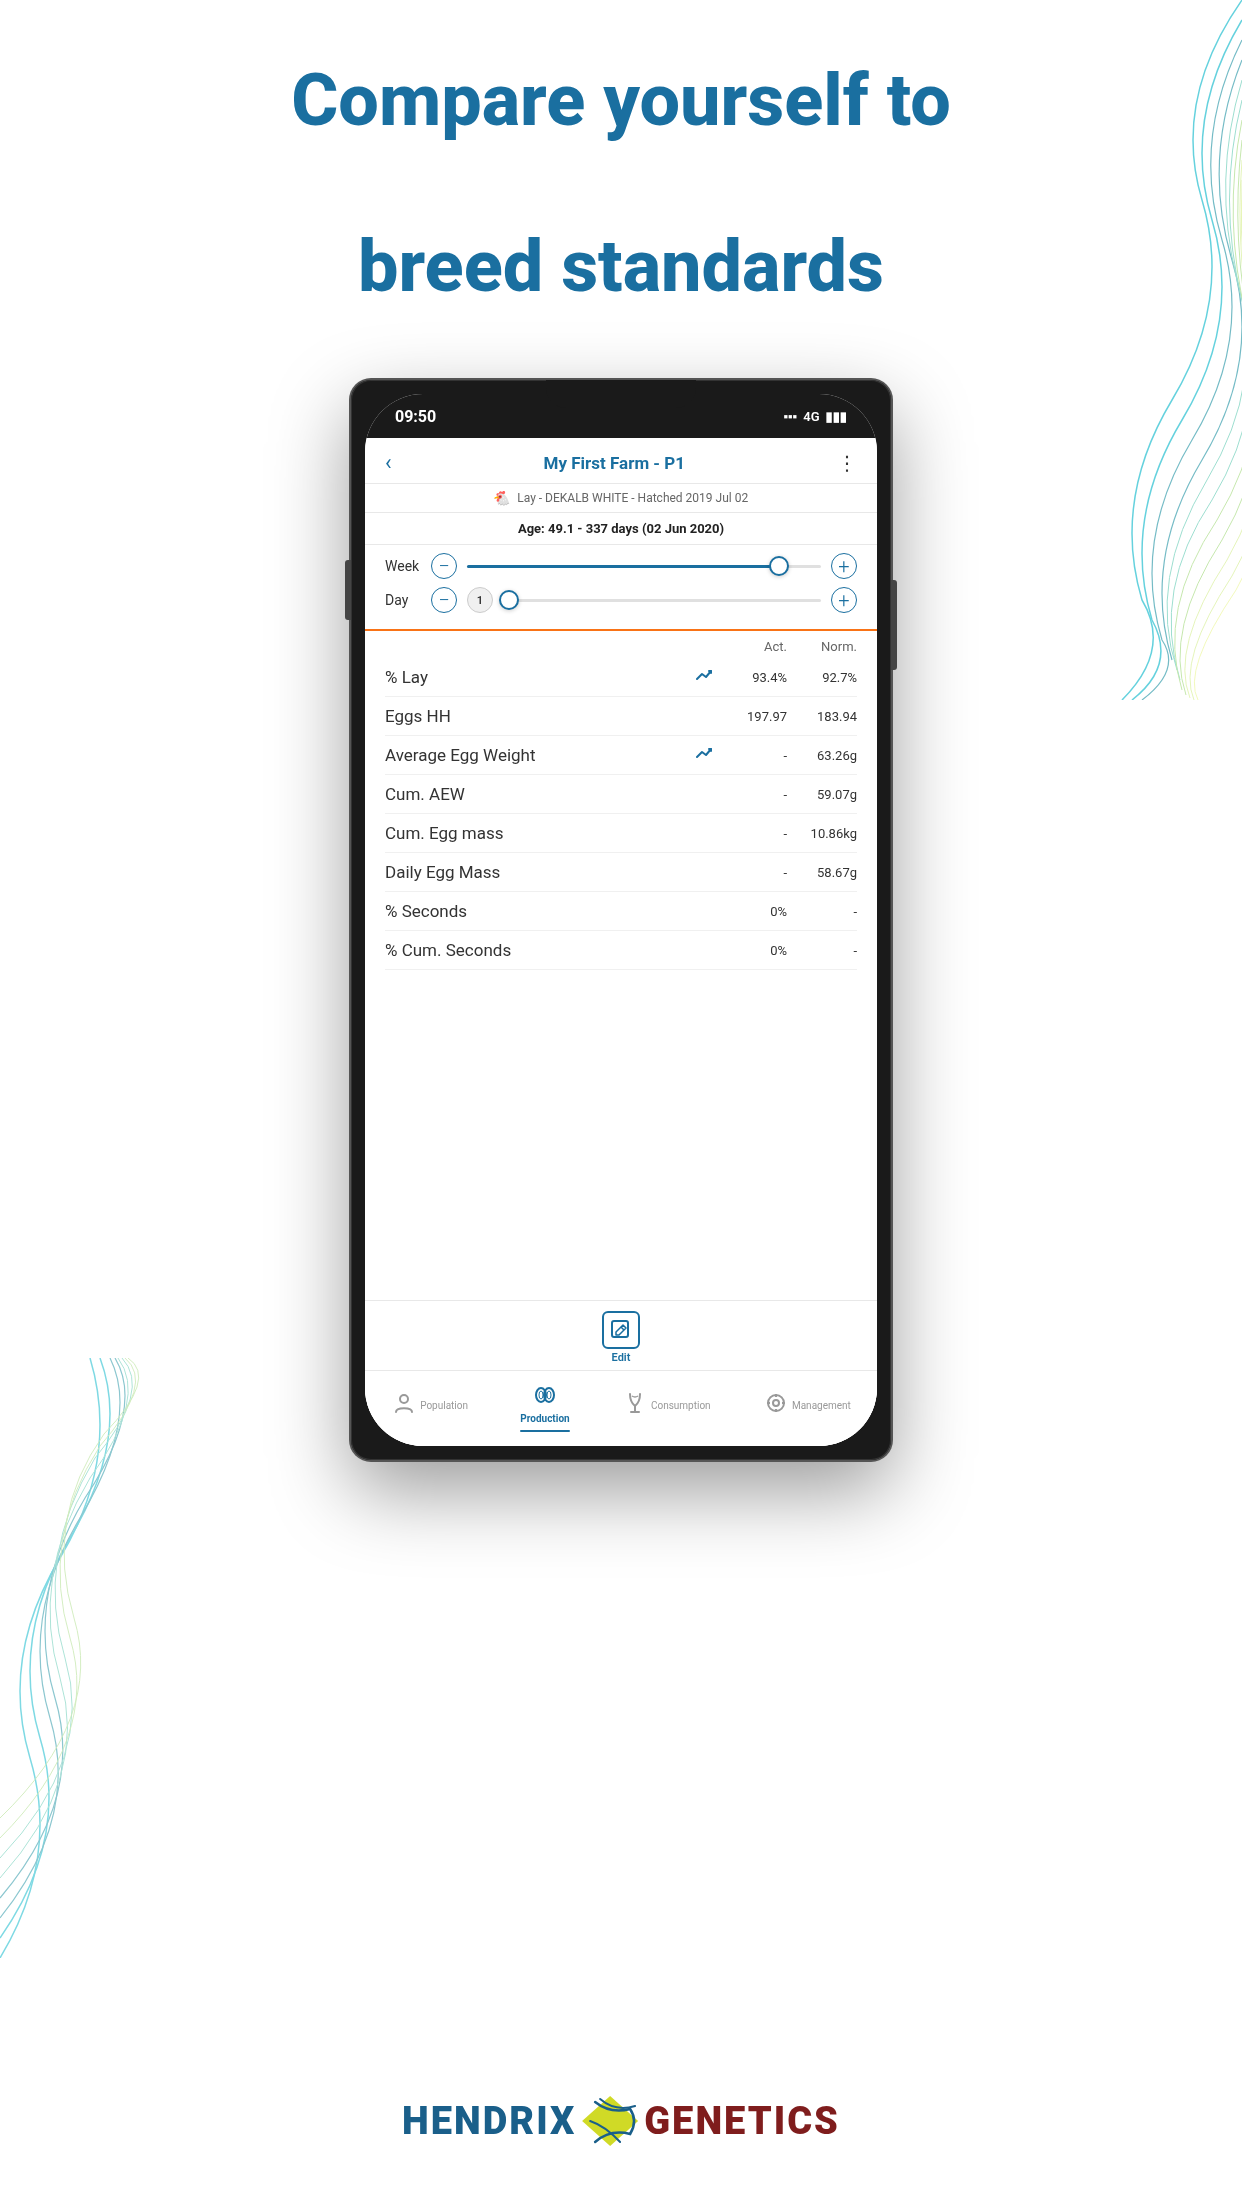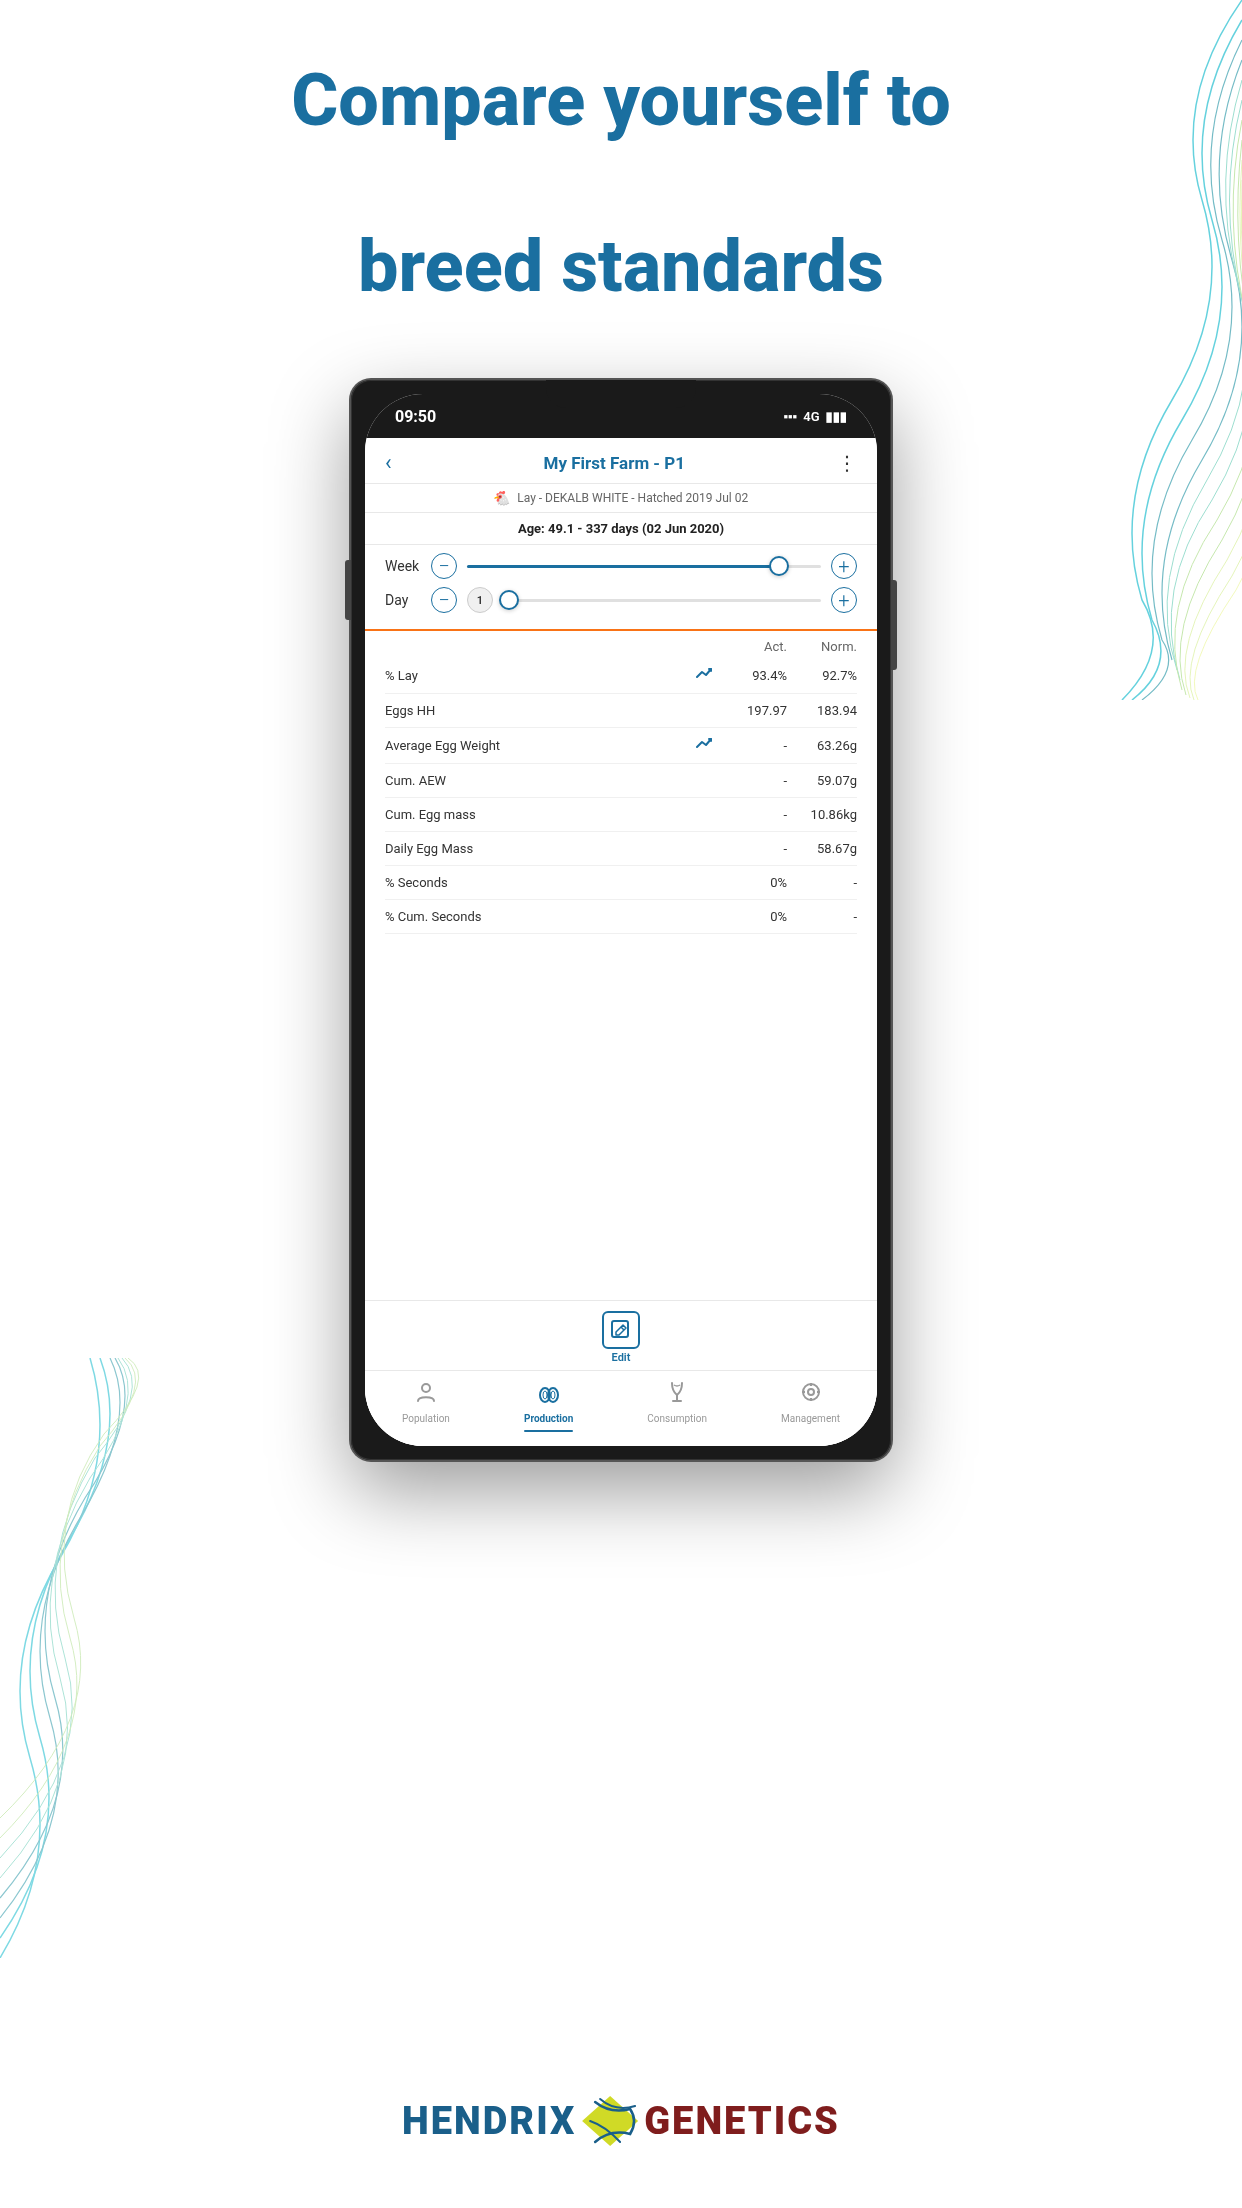--- a/index.html
+++ b/index.html
@@ -271,21 +271,21 @@
       text-align: right;
     }
     .data-row {
       display: flex;
       align-items: center;
       padding: 9px 0;
       border-bottom: 1px solid #f0f0f0;
     }
     .data-row-label {
       flex: 1;
-      font-size: 13px;
+      font-size: 17px;
       color: #333;
     }
     .data-row-icon {
       color: #1a6fa0;
       font-size: 14px;
       width: 24px;
       text-align: center;
     }
     .data-row-actual {
       width: 70px;
@@ -334,21 +334,21 @@
     
     .bottom-nav {
       display: flex;
       justify-content: space-around;
       padding: 8px 0 14px;
       border-top: 1px solid #e8e8e8;
       background: white;
     }
     .nav-item {
       display: flex;
-      flex-direction: column;
+      flex-direction: row;
       align-items: center;
       gap: 3px;
       cursor: pointer;
     }
     .nav-icon {
       font-size: 22px;
       color: #999;
     }
     .nav-icon.active { color: #1a6fa0; }
     .nav-label {

